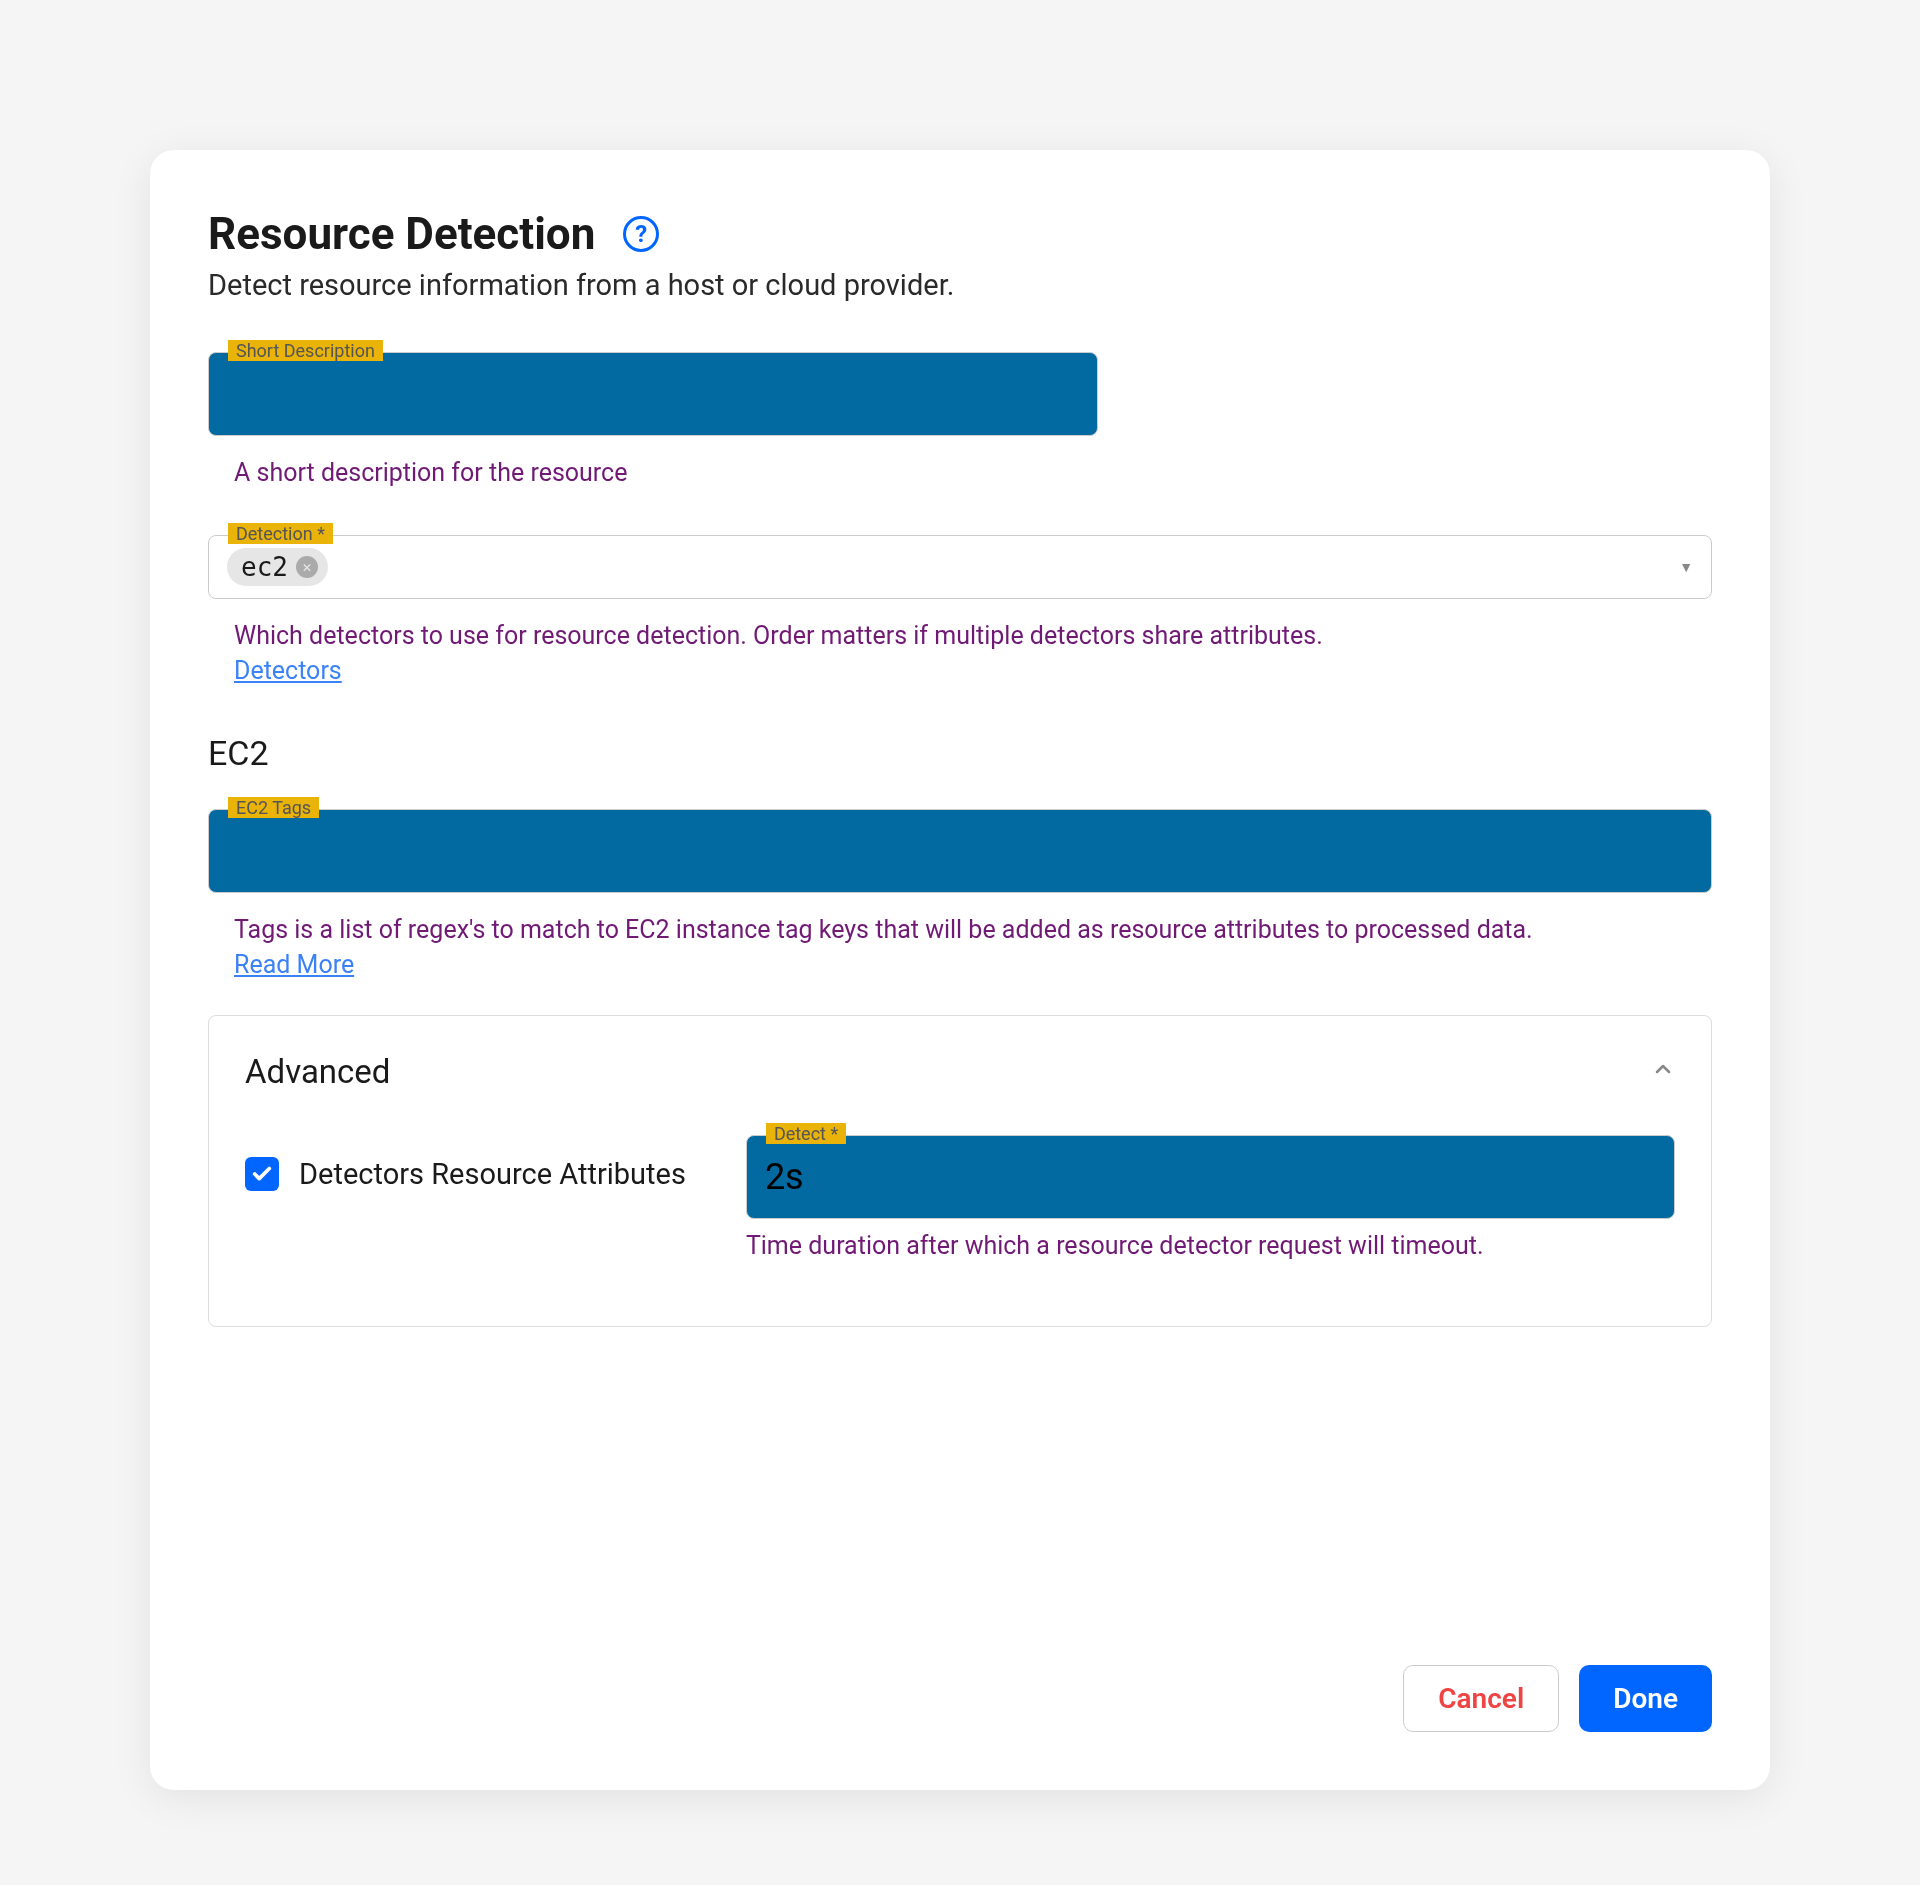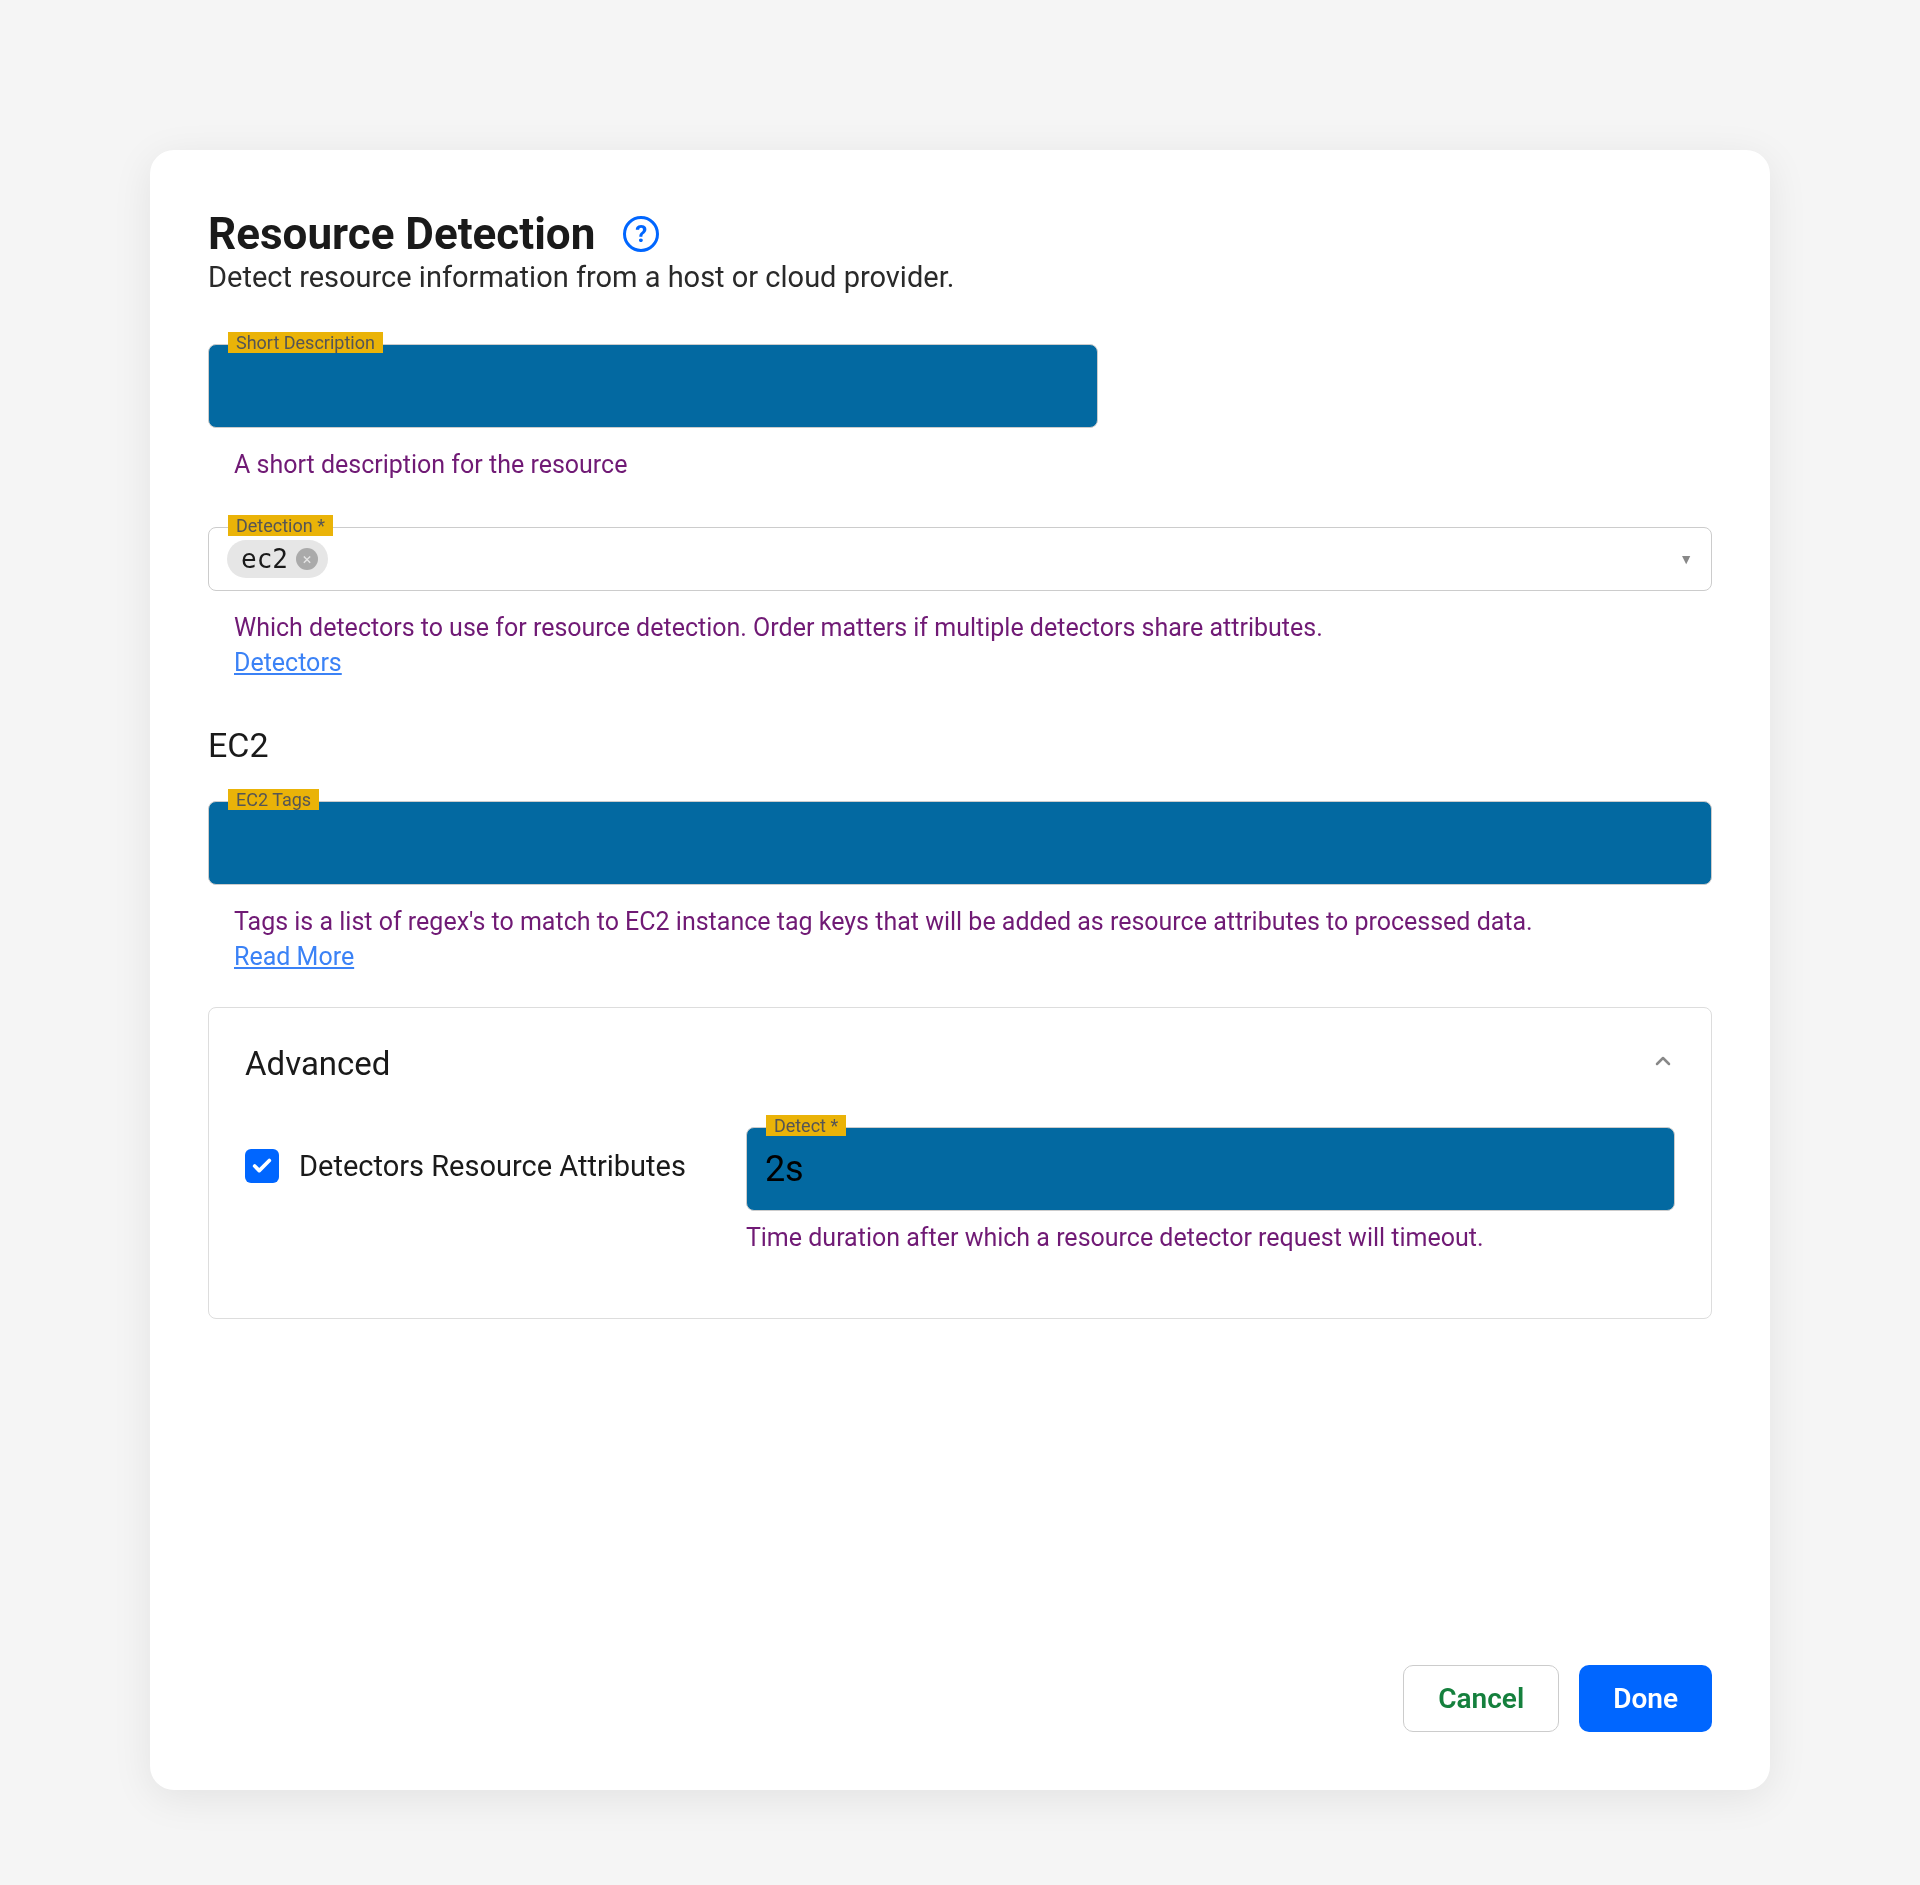--- a/index.html
+++ b/index.html
@@ -21,20 +21,21 @@
       max-width: 1640px;
       margin: 0 auto;
       min-height: 1640px;
       display: flex;
       flex-direction: column;
     }
     .header-row {
       display: flex;
       align-items: center;
       gap: 28px;
+      margin-bottom: 8px;
     }
     .title {
       font-size: 44px;
       font-weight: 700;
       color: #1a1a1a;
     }
     .help-icon {
       width: 36px;
       height: 36px;
       border: 3px solid #0066ff;
@@ -204,21 +205,21 @@
     .btn {
       padding: 16px 34px;
       font-size: 28px;
       font-weight: 600;
       border-radius: 10px;
       cursor: pointer;
       font-family: inherit;
     }
     .btn-secondary {
       background: #fff;
-      color: #15803d;
+      color: #ef4444;
       border: 1px solid #ccc;
     }
     .btn-primary {
       background: #0066ff;
       color: #ffffff;
       border: none;
     }
   </style>
 </head>
 <body>

